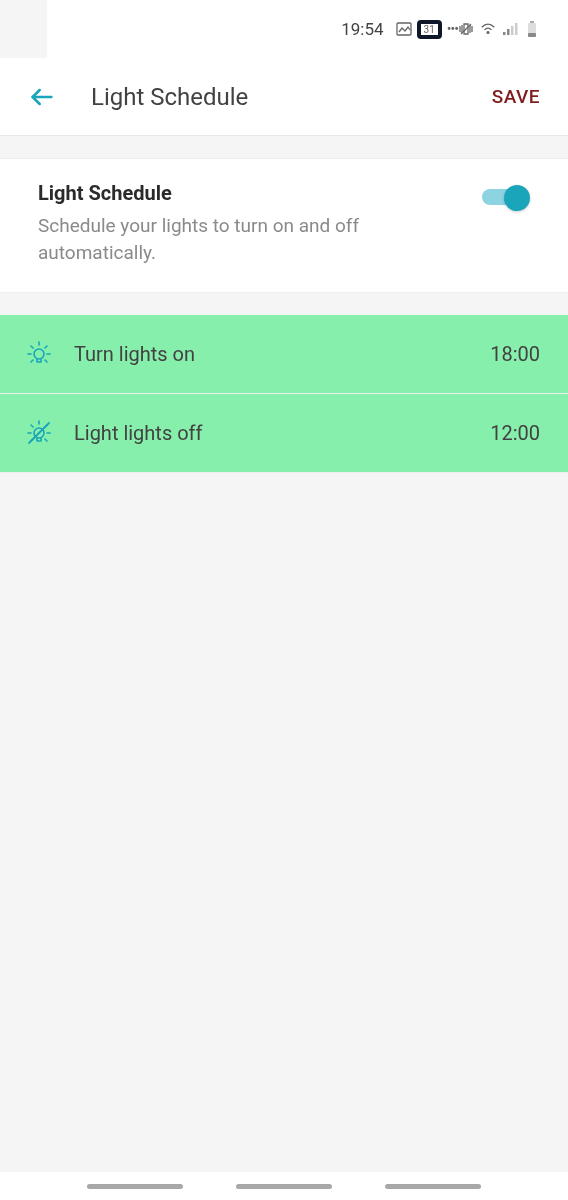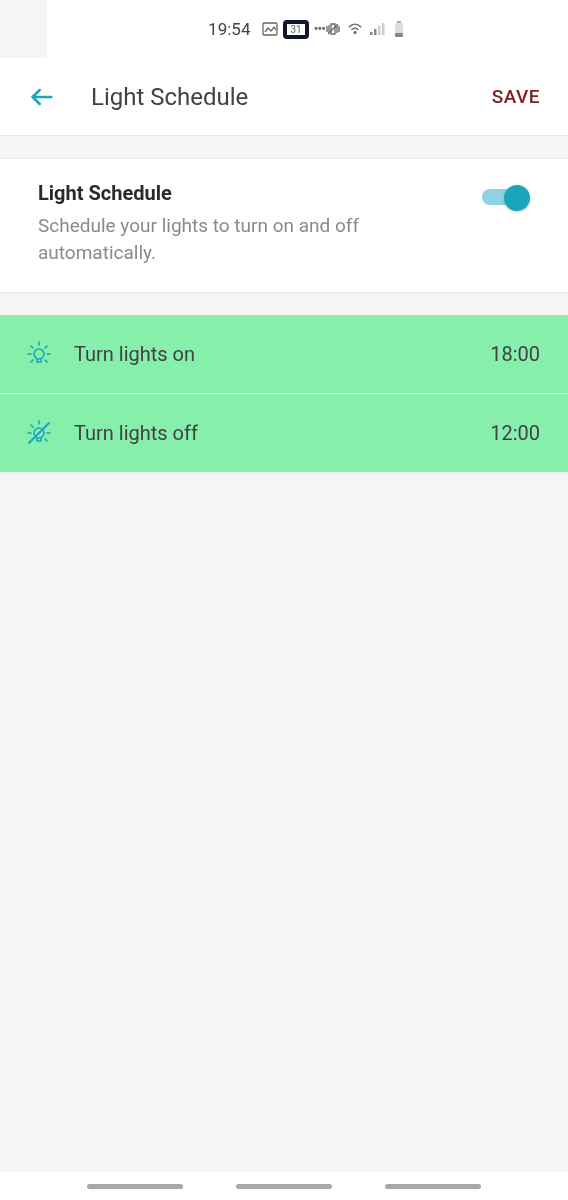--- a/index.html
+++ b/index.html
@@ -14,21 +14,21 @@
       width: 568px;
       height: 1200px;
       overflow: hidden;
     }
     
     .status-bar {
       height: 58px;
       background: #ffffff;
       display: flex;
       align-items: center;
-      justify-content: center;
+      justify-content: flex-end;
       padding: 4px 28px;
       margin-left: 47px;
     }
     
     .status-left {
       display: flex;
       align-items: center;
       gap: 8px;
     }
     
@@ -328,21 +328,21 @@
       <line x1="15" y1="3" x2="15" y2="6"></line>
       <line x1="4" y1="15" x2="7" y2="15"></line>
       <line x1="23" y1="15" x2="26" y2="15"></line>
       <line x1="7" y1="7" x2="9" y2="9"></line>
       <line x1="21" y1="9" x2="23" y2="7"></line>
       <line x1="7" y1="23" x2="9" y2="21"></line>
       <line x1="21" y1="21" x2="23" y2="23"></line>
       <line x1="5" y1="25" x2="25" y2="5" stroke-width="1.8"></line>
     </svg>
   </div>
-  <div class="list-label">Turn lights off</div>
+  <div class="list-label">Light lights off</div>
   <div class="list-value">12:00</div>
 </div>
 
 <div class="navigation-bar">
   <div class="nav-handle"></div>
   <div class="nav-handle"></div>
   <div class="nav-handle"></div>
 </div>
 
 </body></html>

